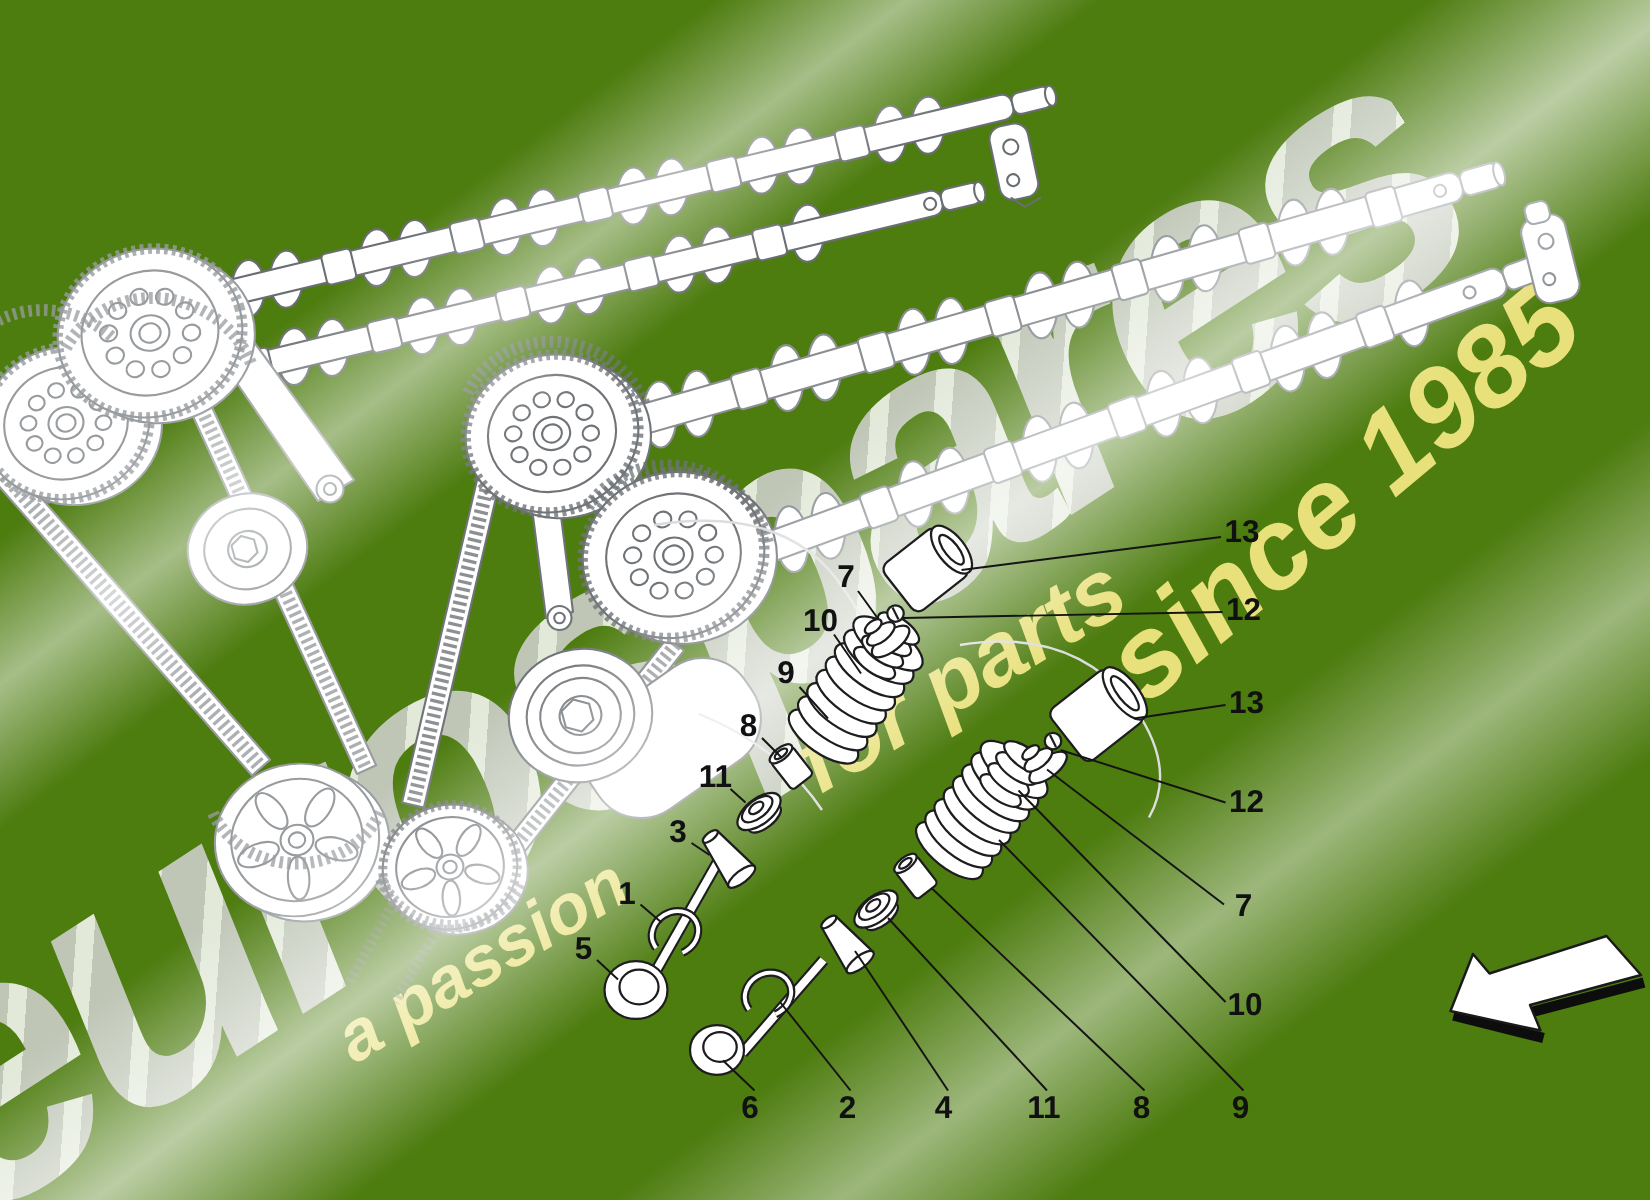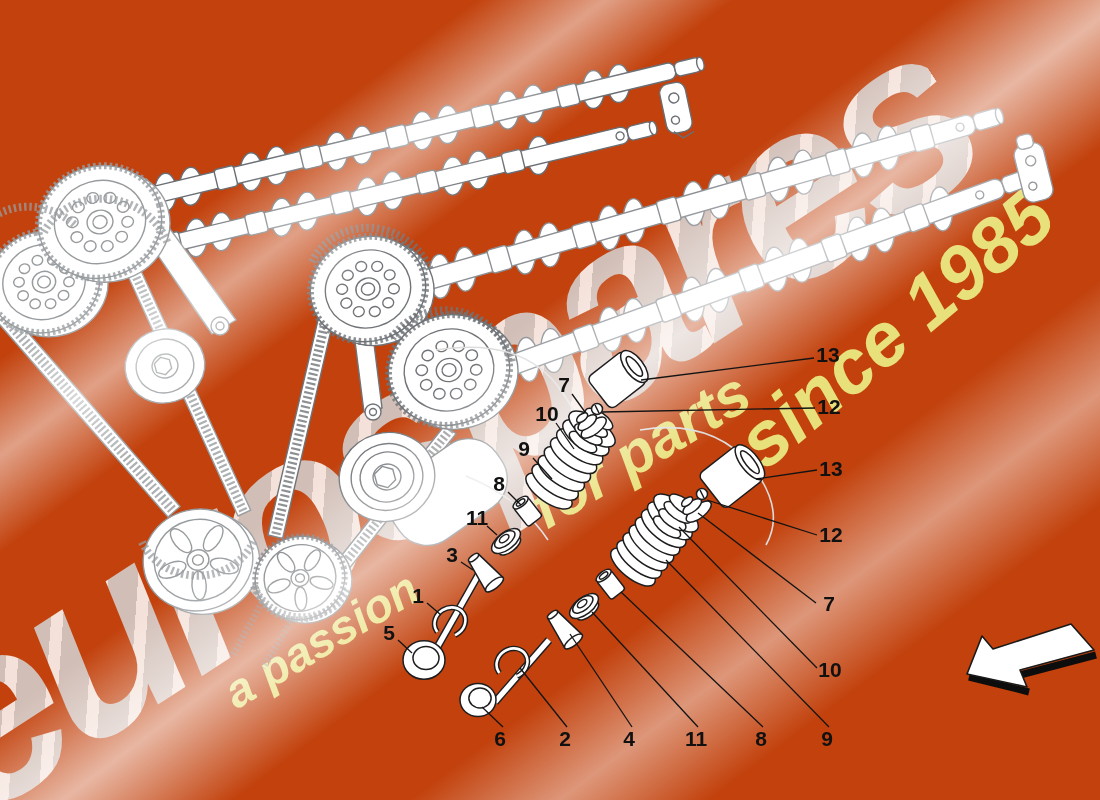--- a/index.html
+++ b/index.html
@@ -1,16 +1,16 @@
 <!DOCTYPE html>
 <html><head>
 <meta charset="utf-8">
 <style>
   html,body{margin:0;padding:0;background:#fff;}
-  .stage{position:relative;width:1100px;height:800px;overflow:hidden;background:#c2410c;
+  .stage{position:relative;width:1100px;height:800px;overflow:hidden;background:#4d7c0f;
          font-family:"Liberation Sans",sans-serif;}
   .logo{position:absolute;left:-70px;top:606px;z-index:1;white-space:nowrap;
         font:italic 700 250px "Liberation Sans",sans-serif;letter-spacing:-14px;
         transform:rotate(-33deg);transform-origin:left center;color:#d9d9d9;opacity:.85;}
   @supports (-webkit-background-clip:text){
     .logo{background:repeating-linear-gradient(127deg,#d4d4d4 0 30px,#fdfdfd 30px 42px);
           -webkit-background-clip:text;color:transparent;}
   }
   .tag{position:absolute;z-index:2;white-space:nowrap;font-style:italic;font-weight:700;
        color:#e8e07a;transform-origin:left center;}

